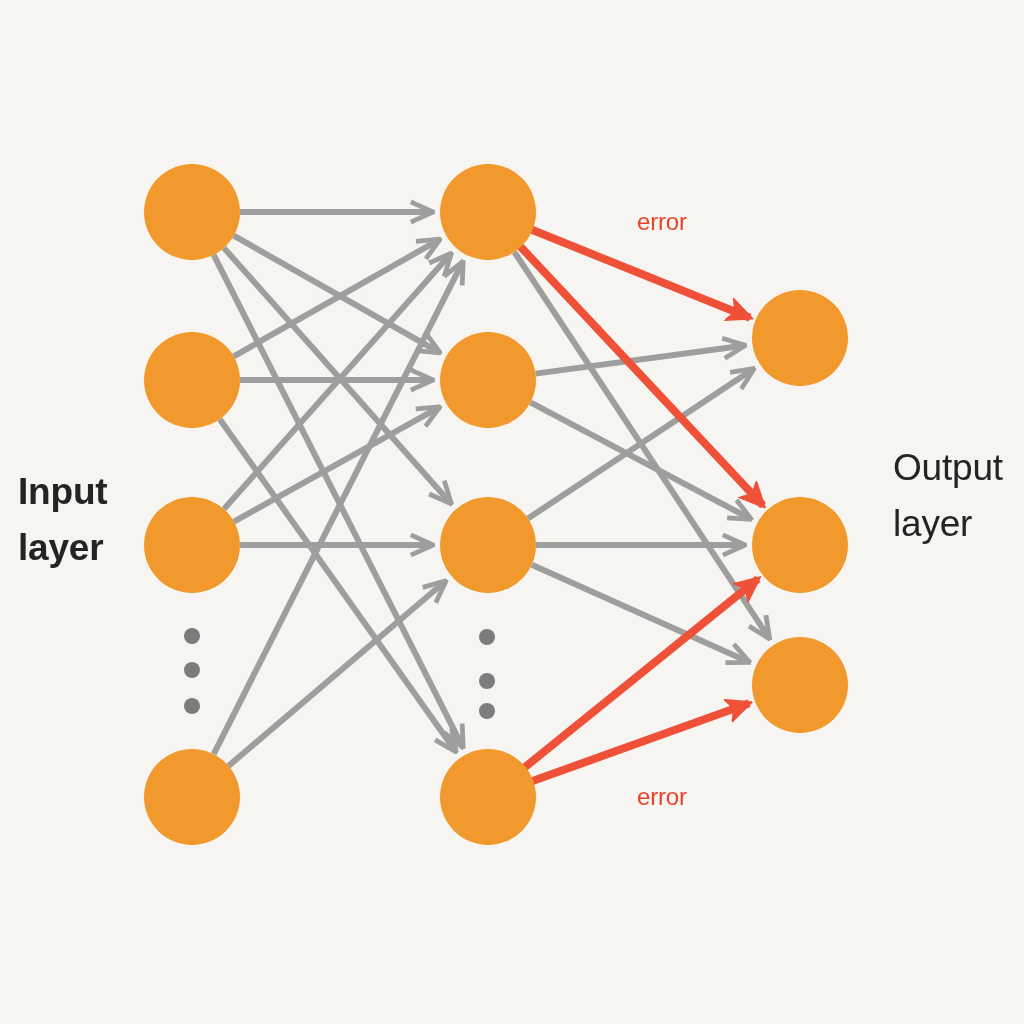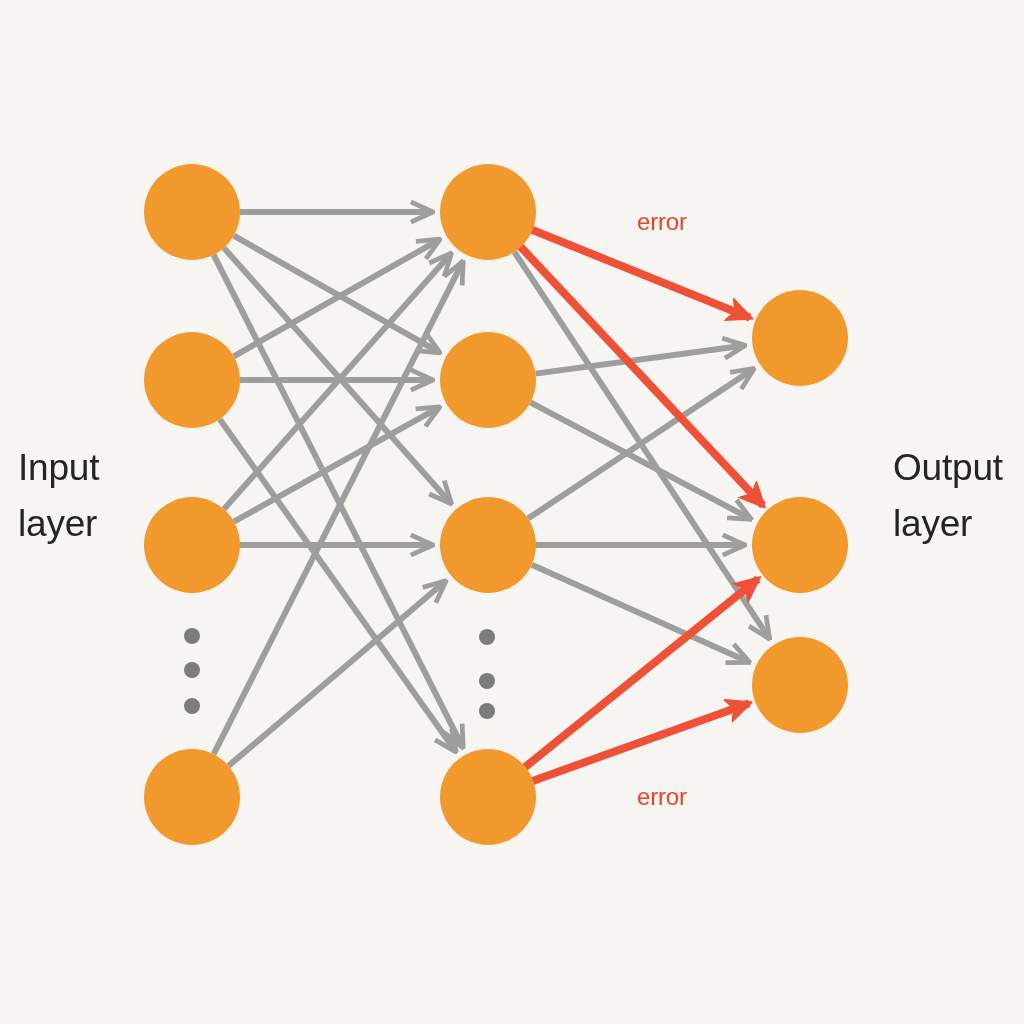--- a/index.html
+++ b/index.html
@@ -26,22 +26,23 @@
     position: absolute;
     font-family: "Liberation Sans", sans-serif;
     font-size: 37px;
     color: #242424;
     line-height: 1.52;
     white-space: pre-line;
     letter-spacing: -0.2px;
   }
   #label-input {
     left: 18px;
-    top: 440px;
+    top: 464px;
     text-align: left;
+    font-weight: bold;
   }
   #label-output {
     left: 893px;
     top: 440px;
     text-align: left;
   }
   .err-label {
     position: absolute;
     font-family: "Liberation Sans", sans-serif;
     font-size: 24px;

